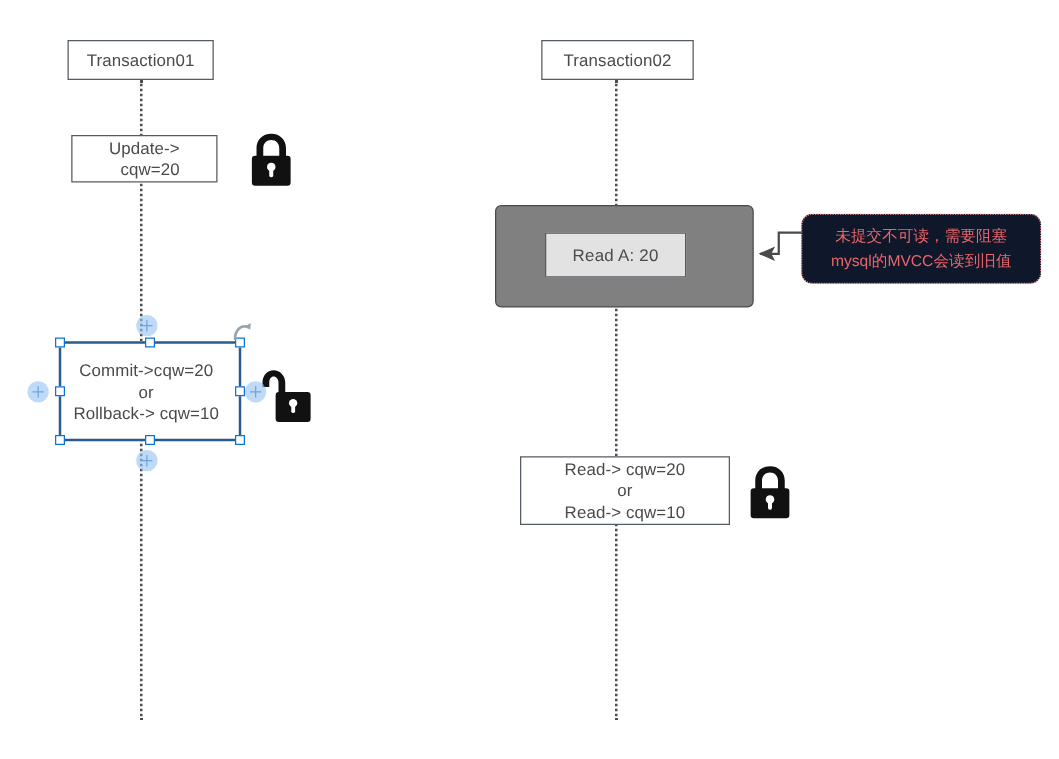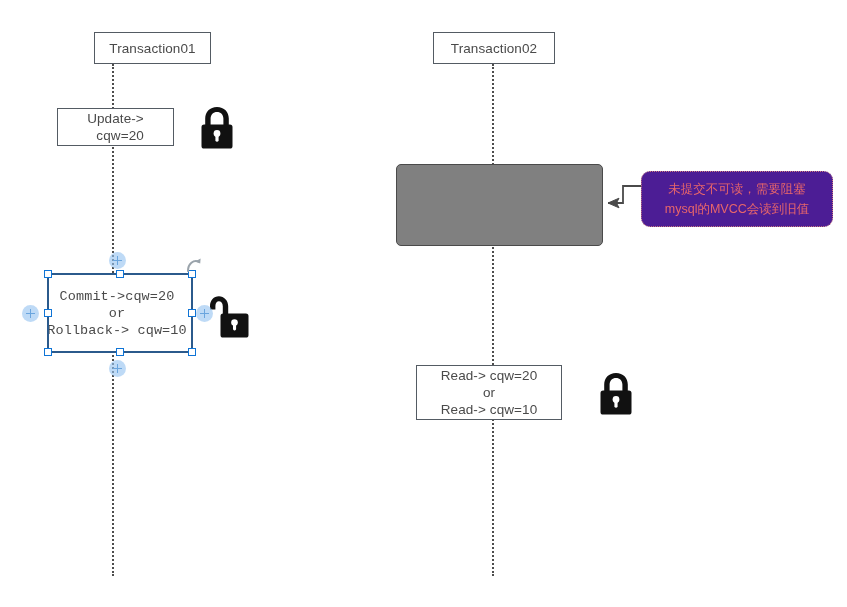--- a/index.html
+++ b/index.html
@@ -90,62 +90,62 @@
   .plus-handle::before{left:4px;top:7.6px;width:9px;height:1.8px;}
   .plus-handle::after{top:4px;left:7.6px;height:9px;width:1.8px;}
   .rotate-handle{position:absolute;z-index:7;}
 
   
   .callout{
     position:absolute;
     box-sizing:border-box;
     border:1.6px dotted #d08080;
     border-radius:9px;
-    background:#4c1d95;
+    background:#0f172a;
     color:#e8666a;
     font-size:12.5px;
     line-height:20px;
     display:flex;
     align-items:center;
     justify-content:center;
     text-align:center;
     white-space:pre-line;
   }
 
   .lock{position:absolute;}
 </style>
 </head>
 <body>
 
 <div id="canvas">
 
   <div class="lifeline" style="left:112px;top:64px;height:512px;"></div>
 
-  <div class="node" style="left:54px;top:32px;width:117px;height:32px;margin-left:40px;">Transaction01</div>
+  <div class="node" style="left:54px;top:32px;width:117px;height:32px;">Transaction01</div>
 
   <div class="node" style="left:57px;top:108px;width:117px;height:38px;text-align:right;">Update-&gt;
 cqw=20</div>
 
   <div class="lock" style="left:196px;top:104px;width:42px;height:48px;">
     <svg width="42" height="48" viewBox="0 0 42 48" aria-hidden="true">
       <path d="M21 3 C13.8 3 9.2 8 9.2 14.6 L9.2 21.5 L14.6 21.5 L14.6 14.6
                C14.6 10.6 17.3 8 21 8 C24.7 8 27.4 10.6 27.4 14.6 L27.4 21.5
                L32.8 21.5 L32.8 14.6 C32.8 8 28.2 3 21 3 Z" fill="#111111"></path>
       <rect x="5.5" y="20.5" width="31" height="24" rx="2.6" fill="#111111"></rect>
       <circle cx="21" cy="29.5" r="3.4" fill="#ffffff"></circle>
       <rect x="19.4" y="30.5" width="3.2" height="7.2" rx="1.4" fill="#ffffff"></rect>
     </svg>
   </div>
 
   <div class="sel-edge" style="left:47px;top:273px;width:146px;height:2px;"></div>
   <div class="sel-edge" style="left:47px;top:351px;width:146px;height:2px;"></div>
   <div class="sel-edge" style="left:47px;top:273px;width:2px;height:80px;"></div>
   <div class="sel-edge" style="left:191px;top:273px;width:2px;height:80px;"></div>
 
-  <div class="node selected" style="left:47px;top:273px;width:140px;height:80px;border:none;font-family:Liberation Mono, monospace;">Commit-&gt;cqw=20
+  <div class="node selected" style="left:47px;top:273px;width:140px;height:80px;border:none;">Commit-&gt;cqw=20
 or
 Rollback-&gt; cqw=10</div>
 
   <div class="sel-handle" style="left:44px;top:270px;"></div>
   <div class="sel-handle" style="left:116px;top:270px;"></div>
   <div class="sel-handle" style="left:188px;top:270px;"></div>
   <div class="sel-handle" style="left:44px;top:309px;"></div>
   <div class="sel-handle" style="left:188px;top:309px;"></div>
   <div class="sel-handle" style="left:44px;top:348px;"></div>
   <div class="sel-handle" style="left:116px;top:348px;"></div>
@@ -173,32 +173,33 @@
       <circle cx="26.5" cy="30.5" r="3.3" fill="#ffffff"></circle>
       <rect x="25.0" y="31.4" width="3.1" height="7.0" rx="1.4" fill="#ffffff"></rect>
     </svg>
   </div>
 
   <div class="lifeline" style="left:492px;top:64px;height:512px;"></div>
 
   <div class="node" style="left:433px;top:32px;width:122px;height:32px;">Transaction02</div>
 
   <div class="block-grey" style="left:396px;top:164px;width:207px;height:82px;"></div>
+  <div class="block-inner" style="left:436px;top:186px;width:113px;height:36px;">Read A:  20</div>
 
   <div style="position:absolute;left:595px;top:182px;width:52px;height:28px;">
     <svg width="52" height="28" viewBox="0 0 52 28" aria-hidden="true">
       <path d="M52 4 L28 4 L28 21 L13 21" fill="none" stroke="#4a4a4a" stroke-width="1.8"></path>
       <path d="M13 21 L24 16.2 L21.5 21 L24 25.8 Z" fill="#4a4a4a" stroke="#4a4a4a" stroke-width="1"></path>
     </svg>
   </div>
 
   <div class="callout" style="left:641px;top:171px;width:192px;height:56px;">未提交不可读，需要阻塞
 mysql的MVCC会读到旧值</div>
 
-  <div class="node" style="left:416px;top:365px;width:146px;height:55px;">Read-&gt; cqw=20
+  <div class="node" style="left:416px;top:365px;width:168px;height:55px;">Read-&gt; cqw=20
 or
 Read-&gt; cqw=10</div>
 
   <div class="lock" style="left:595px;top:370px;width:42px;height:48px;">
     <svg width="42" height="48" viewBox="0 0 42 48" aria-hidden="true">
       <path d="M21 3 C13.8 3 9.2 8 9.2 14.6 L9.2 21.5 L14.6 21.5 L14.6 14.6
                C14.6 10.6 17.3 8 21 8 C24.7 8 27.4 10.6 27.4 14.6 L27.4 21.5
                L32.8 21.5 L32.8 14.6 C32.8 8 28.2 3 21 3 Z" fill="#111111"></path>
       <rect x="5.5" y="20.5" width="31" height="24" rx="2.6" fill="#111111"></rect>
       <circle cx="21" cy="29.5" r="3.4" fill="#ffffff"></circle>

